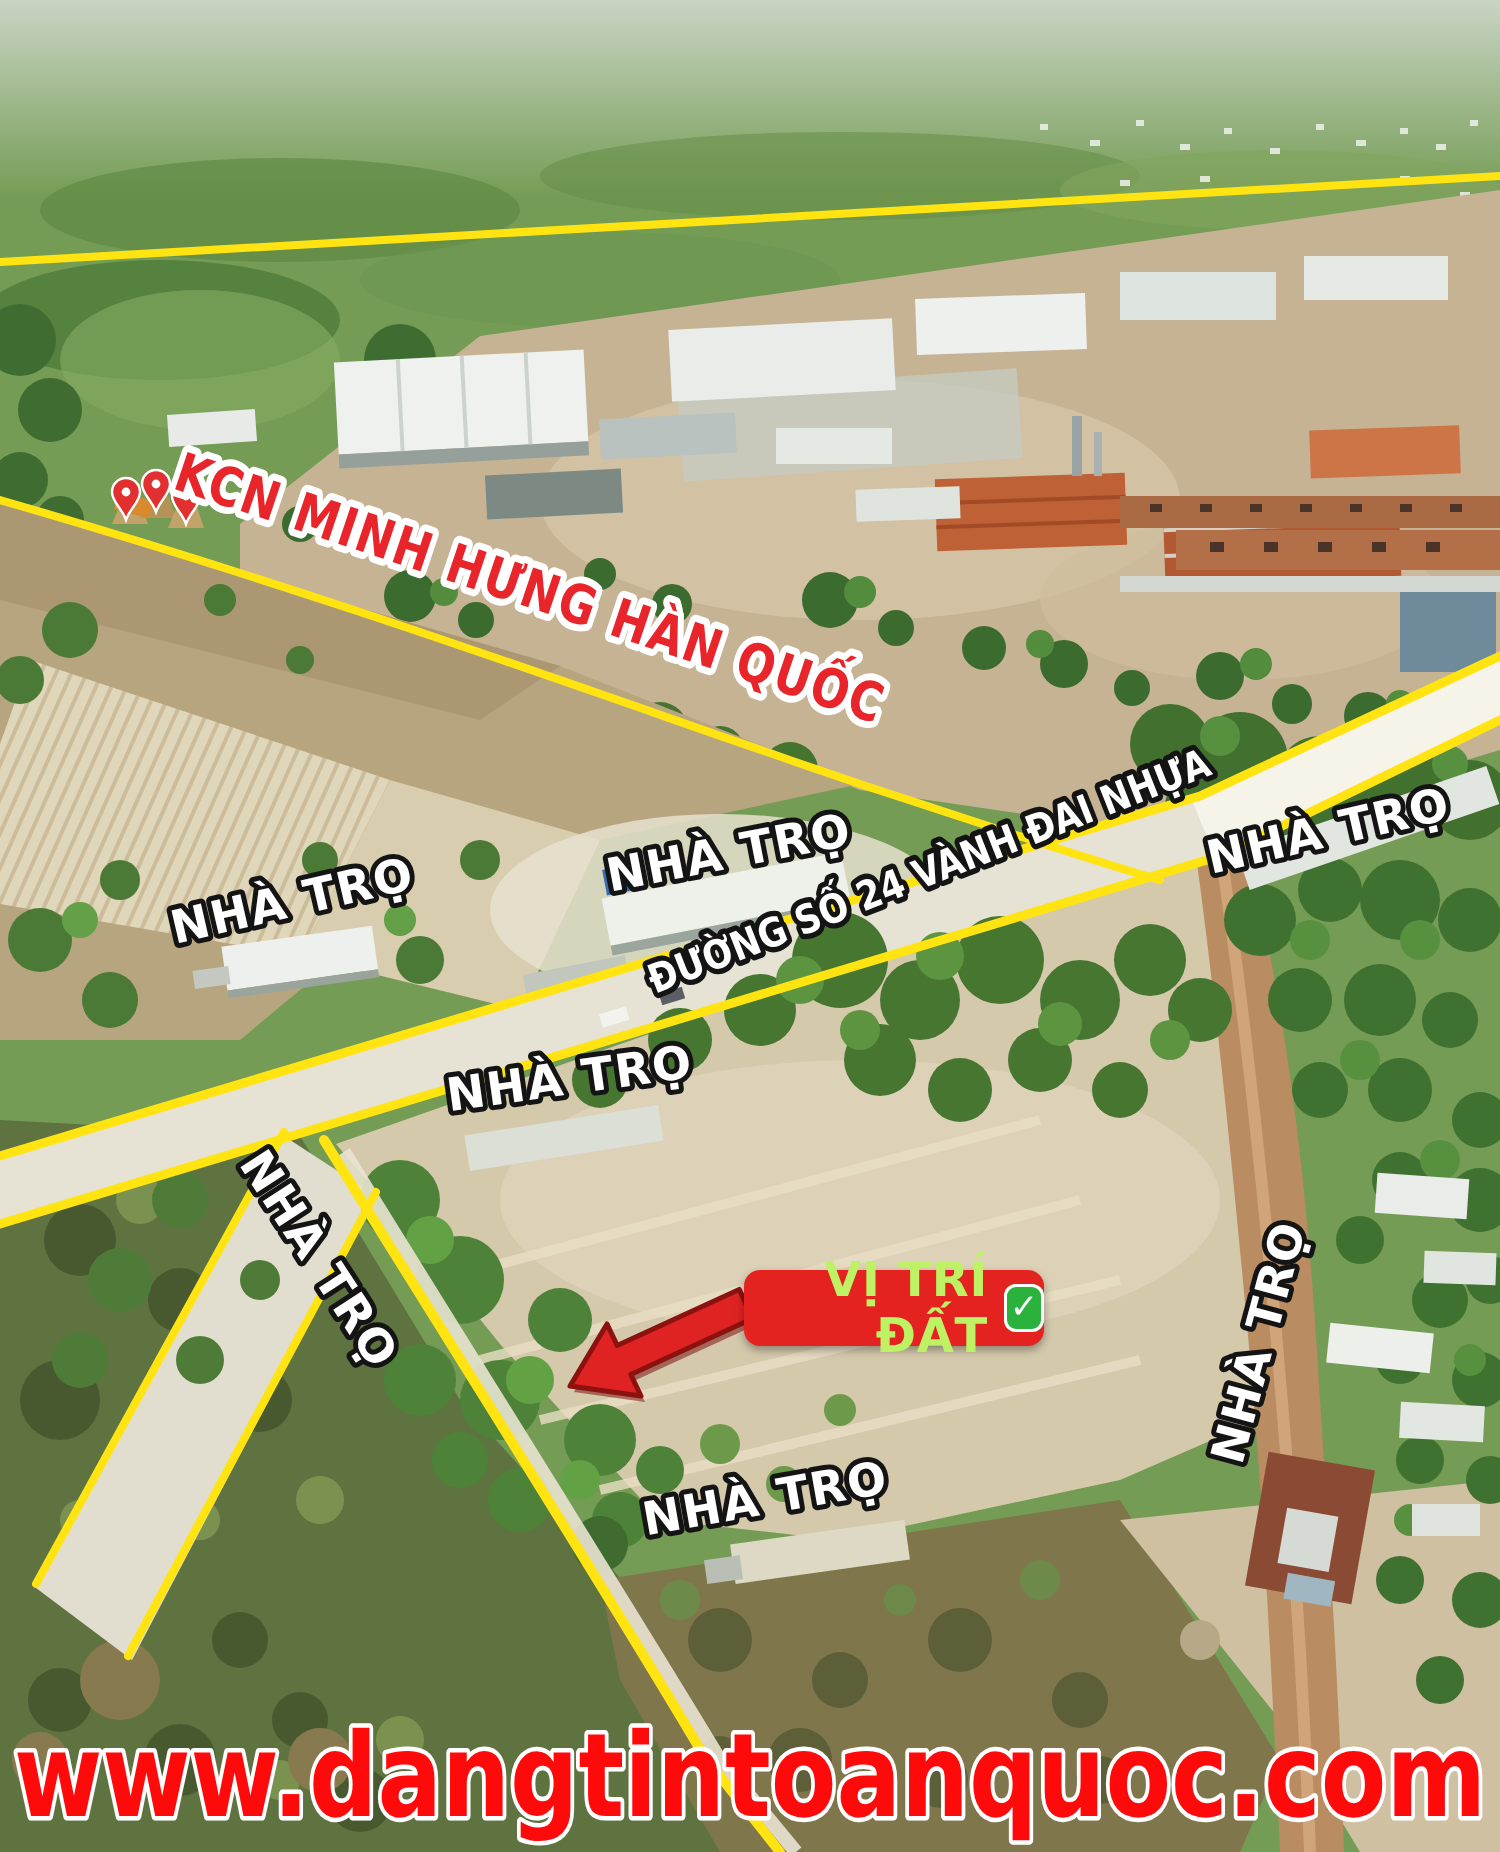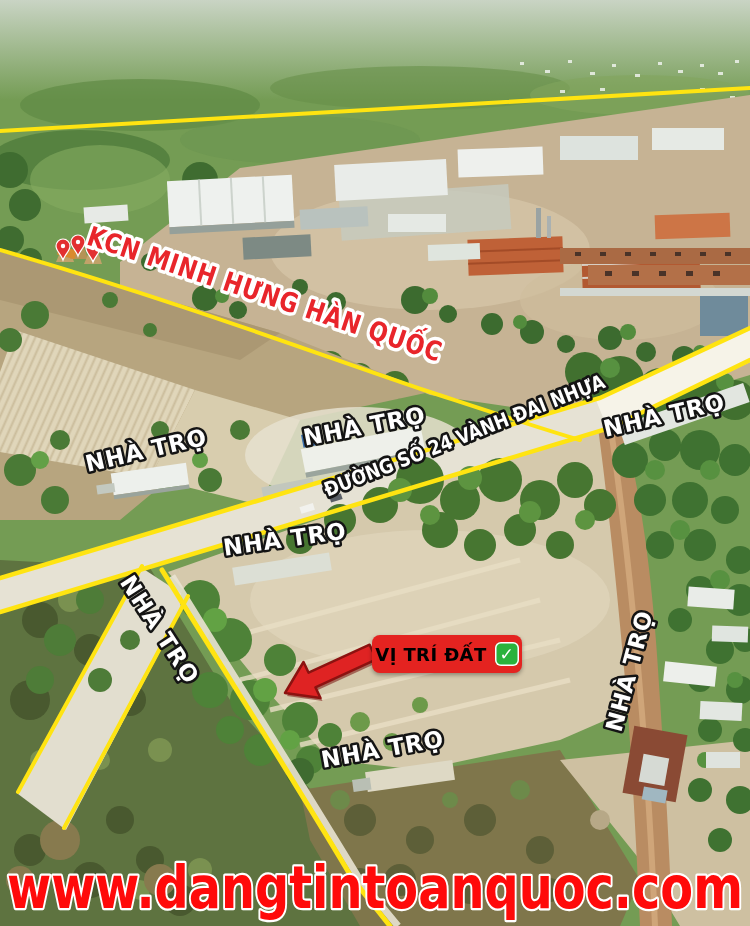--- a/index.html
+++ b/index.html
@@ -10,21 +10,21 @@
   .outlined{font-family:"DejaVu Sans","Liberation Sans",sans-serif;font-weight:bold;
             paint-order:stroke;stroke-linejoin:round;stroke-linecap:round;}
   .lbl-nt{fill:#ffffff;stroke:#141414;stroke-width:5px;font-size:23px;letter-spacing:1px;}
   .lbl-road{fill:#ffffff;stroke:#141414;stroke-width:5.5px;font-size:20px;}
   .lbl-kcn{stroke:#ffffff;stroke-width:7px;font-size:27px;letter-spacing:1px;fill:#e8252b;}
   .lbl-web{stroke:#ffffff;stroke-width:4.5px;font-size:58px;fill:#ff0a0a;}
   
   .loc-badge{position:absolute;left:372px;top:635px;width:150px;height:38px;background:#e42320;
              border-radius:8px;display:flex;align-items:center;justify-content:center;gap:8px;
              box-shadow:0 2px 4px rgba(0,0,0,.35);}
-  .loc-badge .txt{color:#000000;font-weight:bold;font-size:18px;letter-spacing:.4px;}
+  .loc-badge .txt{color:#bef264;font-weight:bold;font-size:24px;letter-spacing:.4px;text-align:right;}
   .loc-badge .check{width:24px;height:24px;background:#2ab23c;border-radius:6px;color:#ffffff;
                     font-weight:bold;font-size:17px;line-height:24px;text-align:center;
                     box-shadow:inset 0 0 0 1.5px #ffffff;}
 </style>
 </head>
 <body>
 
 <div class="stage">
 <svg viewBox="0 0 750 926" width="750" height="926">
   <defs>

